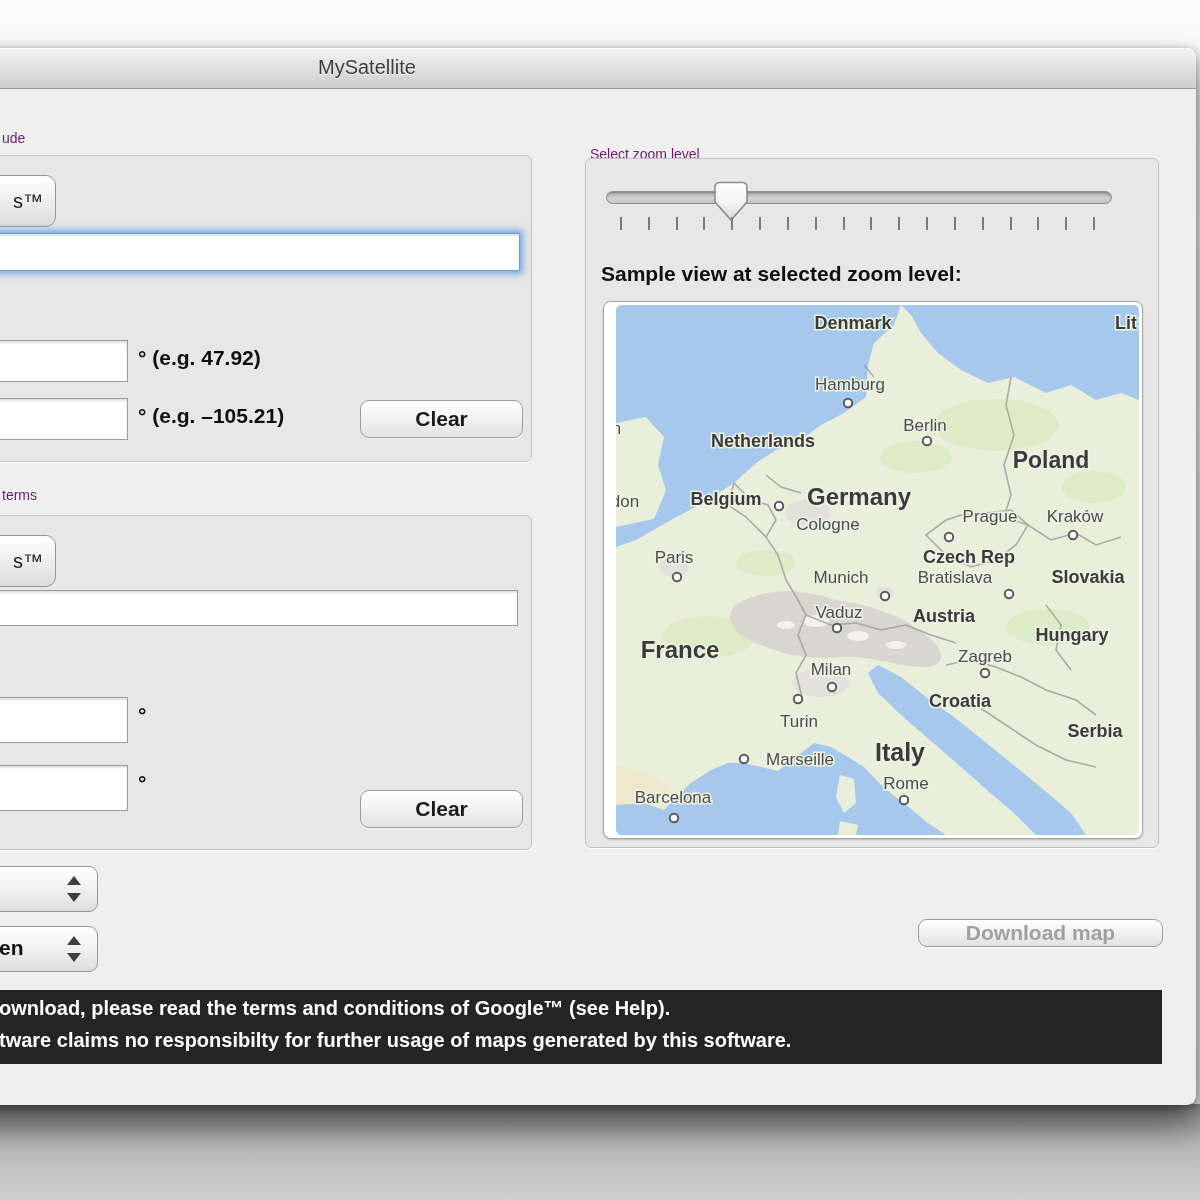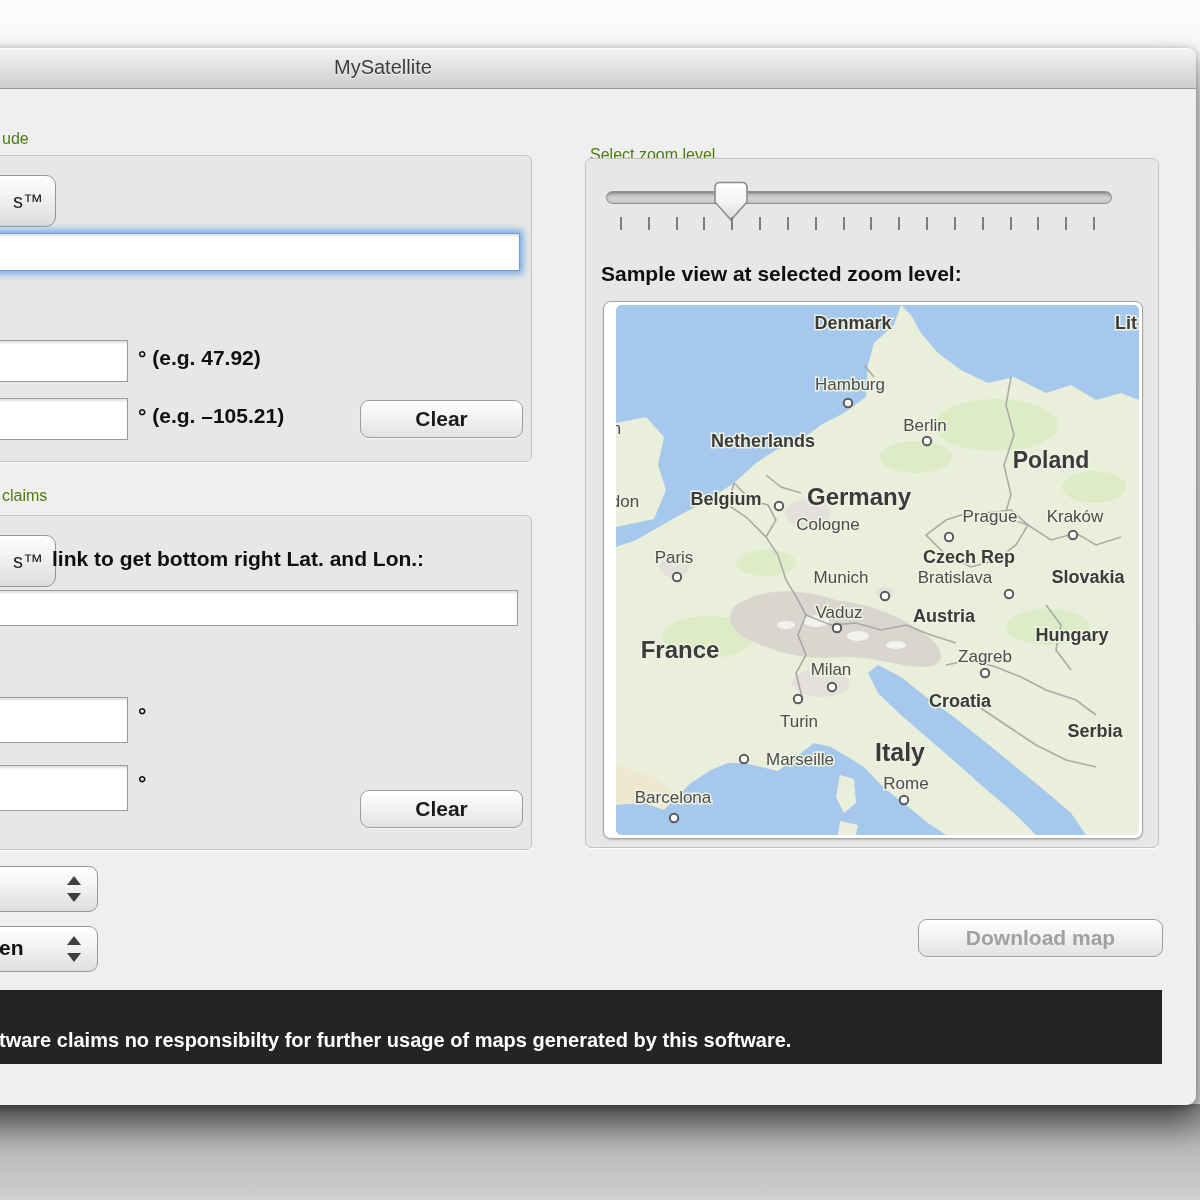--- a/index.html
+++ b/index.html
@@ -20,24 +20,23 @@
   .titlebar{
     position:absolute;left:0;top:0;width:100%;height:40px;
     border-radius:0 9px 0 0;
     background:linear-gradient(180deg,#f4f4f4 0%,#e3e3e3 45%,#cdcdcd 100%);
     border-bottom:1px solid #9a9a9a;
     box-shadow:inset 0 1px 0 #fdfdfd;
   }
   .window-title{
     position:absolute;left:378px;top:8px;font-size:20px;color:#3c3c3c;
     text-shadow:0 1px 0 rgba(255,255,255,.8);
-    margin-left:16px;
   }
   .abs{position:absolute;}
-  .section-label{font-size:16px;color:#4d7c0f;}
+  .section-label{font-size:14px;color:#701a75;}
   .groupbox{
     background:#e7e7e7;border:1px solid #c2c2c2;border-radius:6px;
     box-shadow:0 1px 0 rgba(255,255,255,.9);
   }
   .biglabel{font-size:21px;font-weight:700;color:#0f0f0f;white-space:nowrap;}
   .mapslink-btn{
     background:linear-gradient(180deg,#ffffff,#f0f0f0 45%,#dcdcdc);
     border:1px solid #969696;border-radius:10px;
     box-shadow:inset 0 1px 0 #fff;
     font-size:20px;color:#1c1c1c;text-align:right;padding-right:12px;
@@ -124,27 +123,26 @@
   <input class="txt-input focused" style="left: -4px; top: 185px; width: 584px; height: 38px; border-radius: 0px;" value="">
 
   <input class="txt-input" style="left: -4px; top: 292px; width: 192px; height: 42px;" value="">
   <span class="abs deg-label" style="left:198px;top:298px;">° (e.g. 47.92)</span>
 
   <input class="txt-input" style="left: -4px; top: 350px; width: 192px; height: 42px;" value="">
   <span class="abs deg-label" style="left:198px;top:356px;">° (e.g. –105.21)</span>
 
   <button class="push-btn" style="left:420px;top:352px;width:163px;height:38px;">Clear</button>
 
-  <span class="abs section-label" style="left:62px;top:439px;">claims</span>
+  <span class="abs section-label" style="left:62px;top:439px;">terms</span>
   <div class="abs groupbox" style="left:-4px;top:467px;width:594px;height:333px;border-radius:0 6px 6px 0;"></div>
 
   <div class="abs mapslink-btn" style="left:-4px;top:487px;width:106px;height:50px;border-radius:0 10px 10px 0;">
     <span>s™</span>
   </div>
-  <span class="abs biglabel" style="left:112px;top:499px;">link to get bottom right Lat. and Lon.:</span>
 
   <input class="txt-input" style="left: -4px; top: 542px; width: 582px; height: 36px; border-radius: 0px;" value="">
 
   <input class="txt-input" style="left: -4px; top: 649px; width: 192px; height: 46px;" value="">
   <span class="abs deg-label" style="left:198px;top:655px;">°</span>
 
   <input class="txt-input" style="left: -4px; top: 717px; width: 192px; height: 46px;" value="">
   <span class="abs deg-label" style="left:198px;top:723px;">°</span>
 
   <button class="push-btn" style="left:420px;top:742px;width:163px;height:38px;">Clear</button>
@@ -312,18 +310,19 @@
             <text x="215" y="370.12" text-anchor="middle" font-size="17" font-weight="400" class="city">Milan</text>
             <text x="183" y="422.12" text-anchor="middle" font-size="17" font-weight="400" class="city">Turin</text>
             <text x="184" y="460.12" text-anchor="middle" font-size="17" font-weight="400" class="city">Marseille</text>
             <text x="290" y="484.12" text-anchor="middle" font-size="17" font-weight="400" class="city">Rome</text>
             <text x="57" y="498.12" text-anchor="middle" font-size="17" font-weight="400" class="city">Barcelona</text>
           </g>
       </g>
     </svg>
   </div>
 
-  <button class="push-btn disabled" style="left:978px;top:871px;width:245px;height:38px;">Download map</button>
+  <button class="push-btn disabled" style="left:978px;top:871px;width:245px;height:28px;">Download map</button>
 
   <div class="banner" style="left:0;top:942px;width:1222px;height:74px;">
+    <div style="position:absolute;left:59px;top:7px;">ownload, please read the terms and conditions of Google™ (see Help).</div>
     <div style="position:absolute;left:59px;top:39px;">tware claims no responsibilty for further usage of maps generated by this software.</div>
   </div>
 </div>
 
 </body></html>

